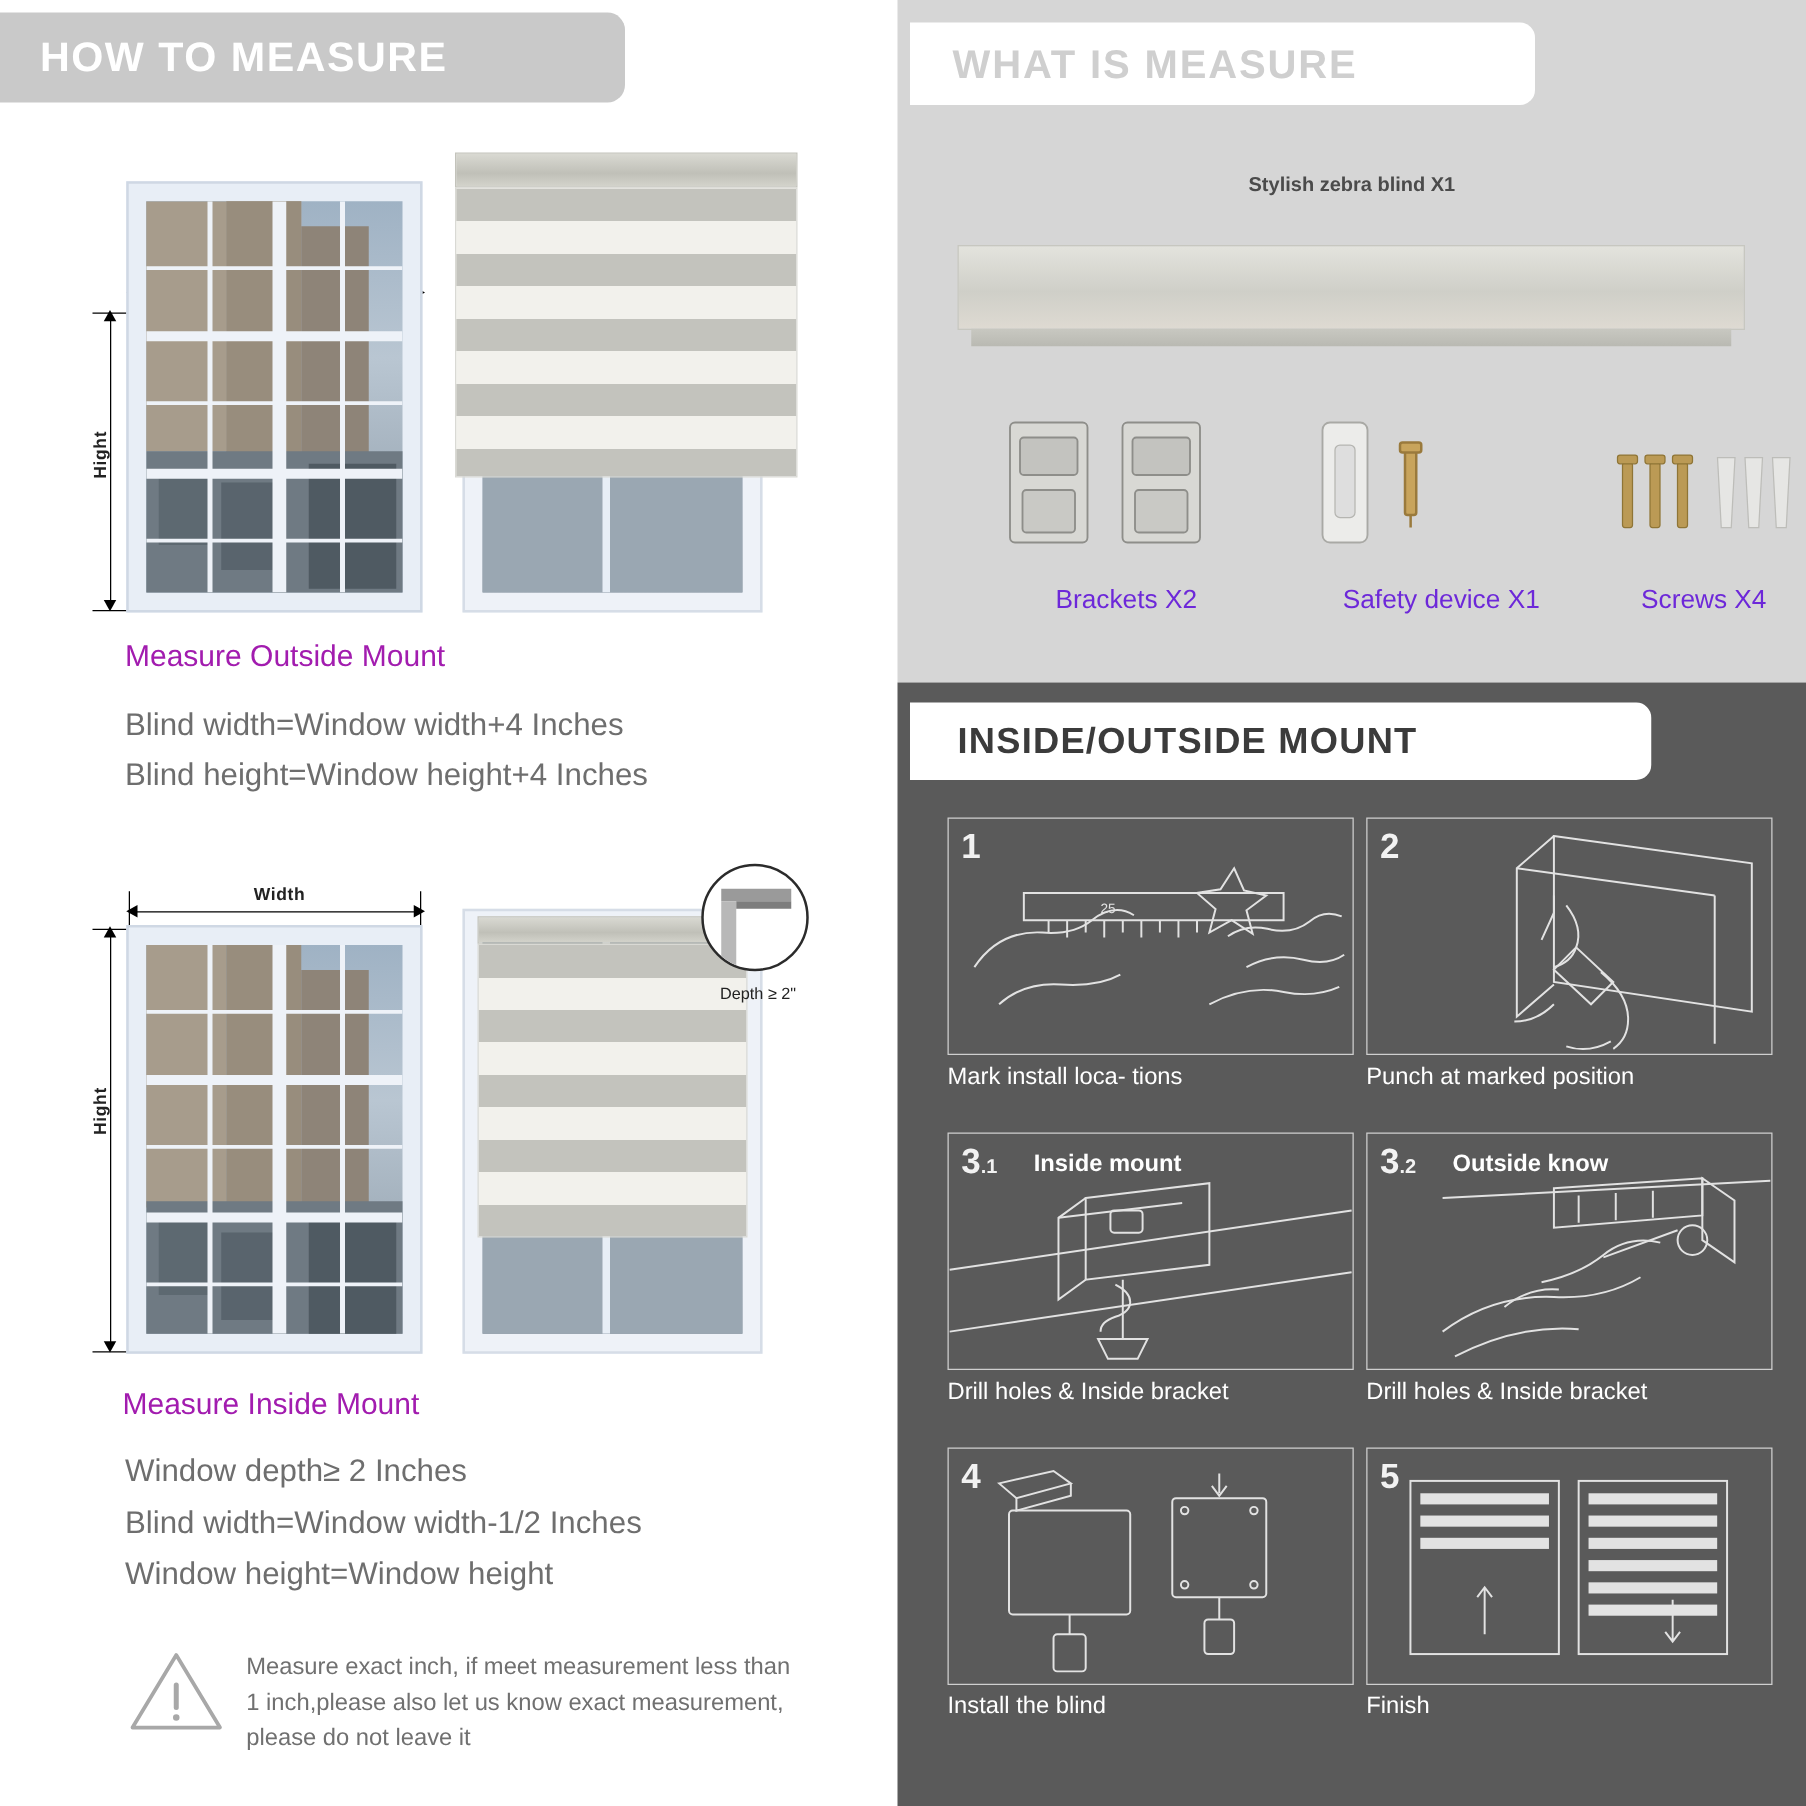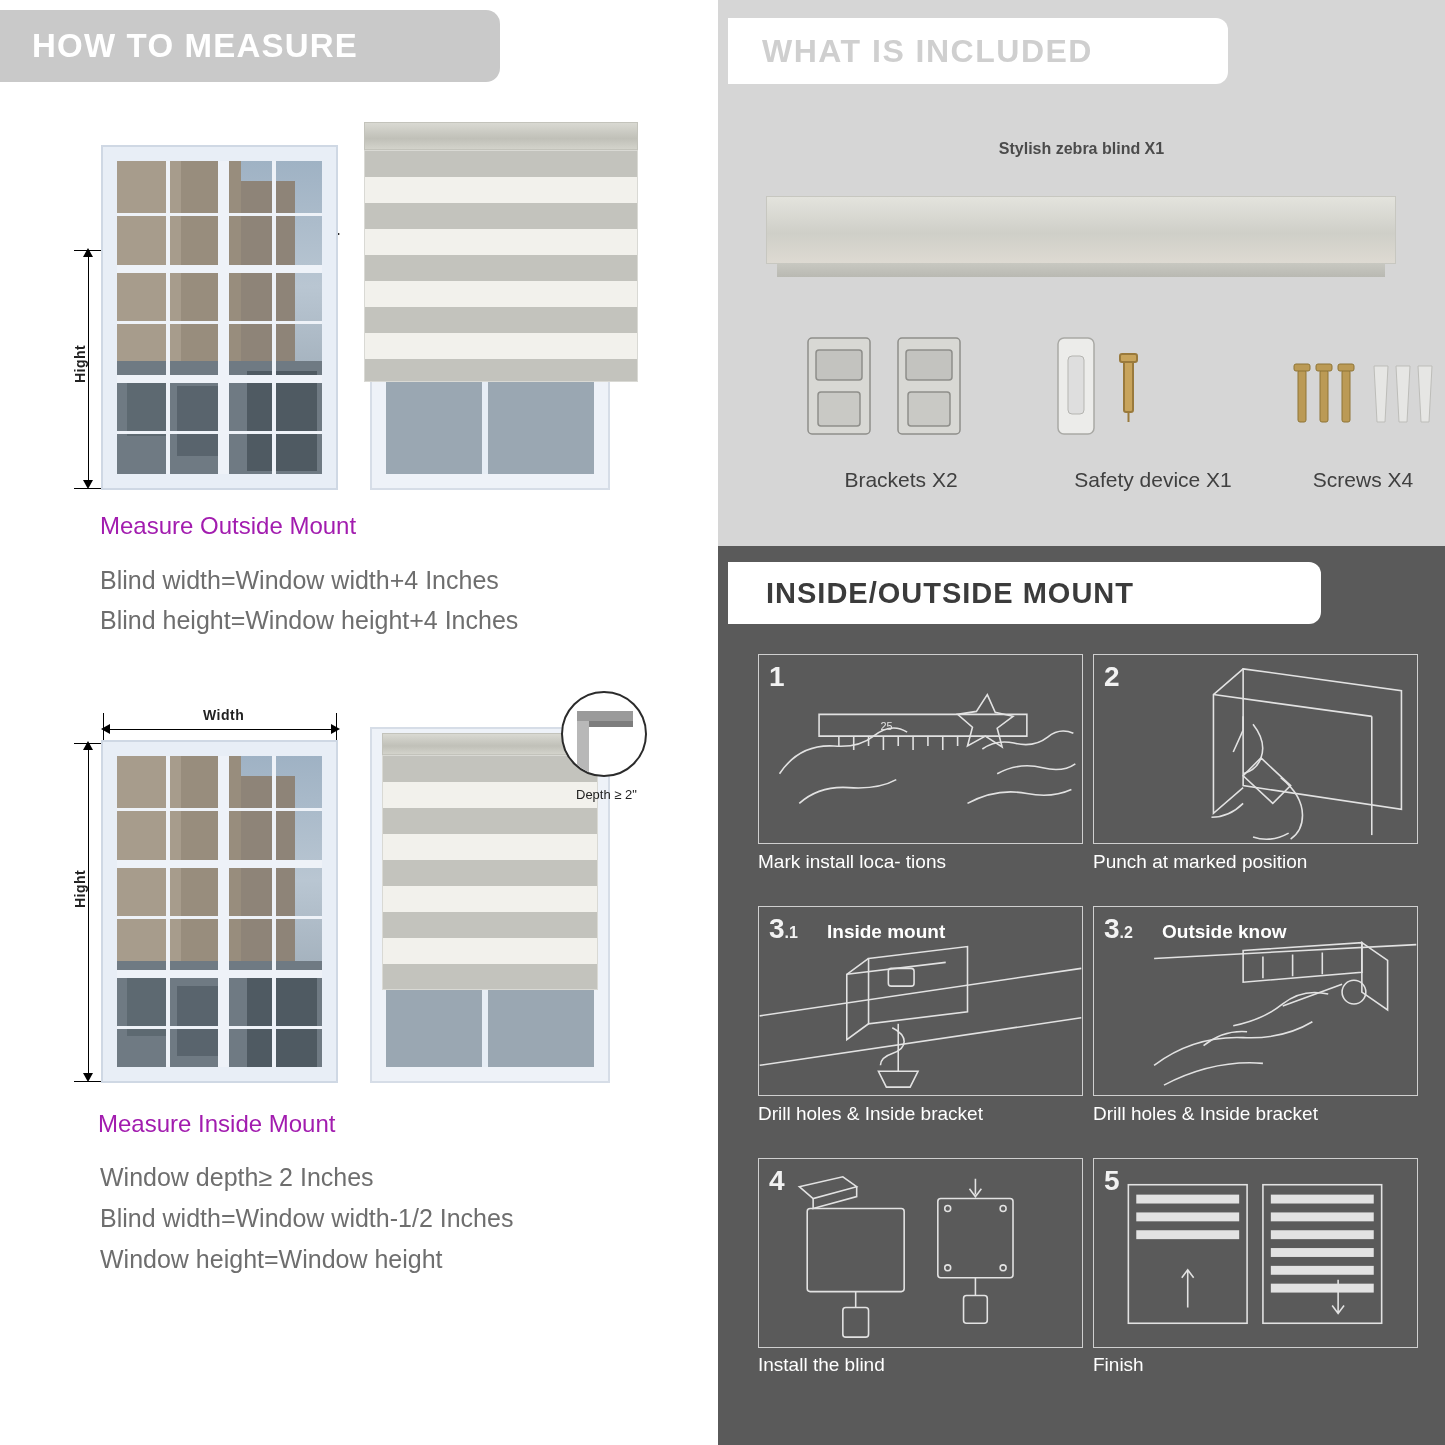--- a/index.html
+++ b/index.html
@@ -127,21 +127,21 @@
   .incl-rail {
     position:absolute; left:48px; top:196px; width:630px; height:68px;
     background:linear-gradient(180deg,#e3e3dd 0%,#cfcfc8 55%,#dedad2 100%);
     border:1px solid #c7c7c0;
   }
   .incl-rail:after {
     content:""; position:absolute; left:10px; right:10px; bottom:-14px; height:14px;
     background:linear-gradient(180deg,#c8c8c1,#b9b9b2);
   }
   .incl-caption {
-    position:absolute; font-size:21px; color:#404040;
+    position:absolute; font-size:21px; color:#6d28d9;
   }
 
   .right-bottom {
     position:absolute; left:718px; top:546px; width:727px; height:899px;
     background:#5a5a5a;
   }
   .hdr-mount {
     position:absolute; left:10px; top:16px; width:593px; height:62px;
     background:#ffffff; border-top-right-radius:12px; border-bottom-right-radius:12px;
     display:flex; align-items:center;
@@ -282,25 +282,35 @@
         <div style="position:absolute;left:26px;top:28px;width:44px;height:6px;background:#7d7d7d;"></div>
       </div>
       <div class="depth-label" style="left:576px;top:92px;">Depth ≥ 2"</div>
     </div>
 
     <div class="title-big" style="left:98px;top:1110px;">Measure Inside Mount</div>
     <div class="line-txt" style="left:100px;top:1163px;">Window depth≥ 2 Inches</div>
     <div class="line-txt" style="left:100px;top:1204px;">Blind width=Window width-1/2 Inches</div>
     <div class="line-txt" style="left:100px;top:1245px;">Window height=Window height</div>
 
+    <div class="warn-wrap" style="left:103px;top:1320px;width:540px;">
+      <div class="warn-tri">
+        <svg class="sk" viewBox="0 0 76 66">
+          <path d="M38 4 L73 62 L3 62 Z" fill="none" stroke="#a8a8a8" stroke-width="3" stroke-linejoin="round"></path>
+          <path d="M38 28 L38 46" stroke="#a8a8a8" stroke-width="4" stroke-linecap="round"></path>
+          <circle cx="38" cy="54" r="2.6" fill="#a8a8a8"></circle>
+        </svg>
+      </div>
+      <div class="warn-txt">Measure exact inch, if meet measurement less than 1 inch,please also let us know exact measurement, please do not leave it</div>
+    </div>
   </div>
 
   <div class="right-top">
     <div class="hdr-included">
-      <span>WHAT IS INCLUDED</span>
+      <span>WHAT IS MEASURE</span>
     </div>
 
     <div class="incl-title">Stylish zebra blind X1</div>
 
     <div class="incl-rail"></div>
 
     <div style="position:absolute;left:70px;top:330px;width:220px;height:120px;">
       <svg class="sk" viewBox="0 0 220 120">
         <g fill="#d8d8d4" stroke="#8e8e8a" stroke-width="1.5">
           <rect x="20" y="8" width="62" height="96" rx="4"></rect>

